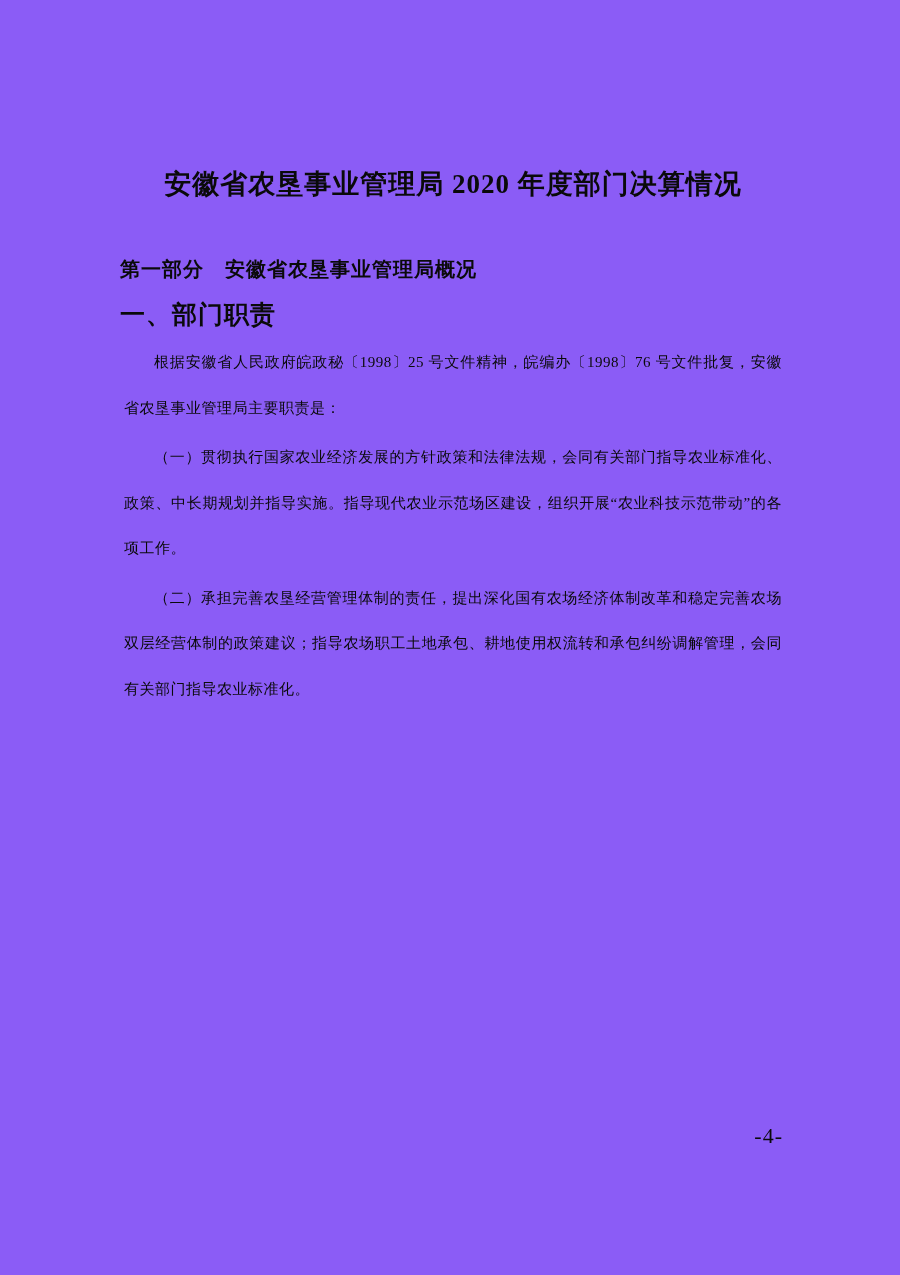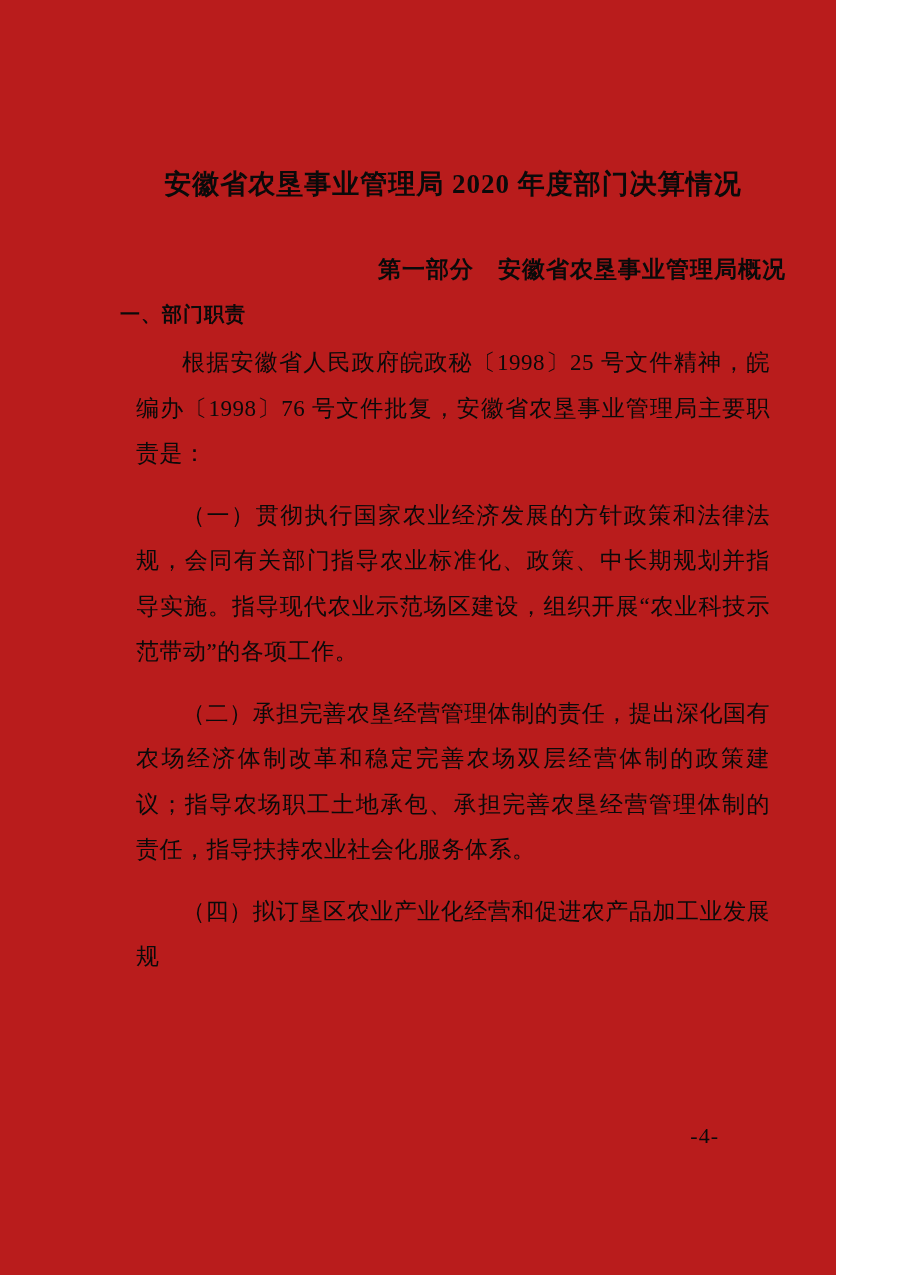--- a/index.html
+++ b/index.html
@@ -8,58 +8,57 @@
     background: #ffffff;
   }
   body {
     width: 900px;
     height: 1275px;
     font-family: "Liberation Serif", "DejaVu Serif", serif;
     color: #0a0a0a;
   }
   .page {
     position: relative;
-    width: 836px;
+    width: 900px;
     height: 1275px;
-    background: #b91c1c;
+    background: #8b5cf6;
     overflow: hidden;
   }
   .content {
     position: absolute;
     left: 120px;
     top: 0;
     width: 666px;
   }
   .doc-title {
     margin: 0;
     padding-top: 166px;
     text-align: center;
     font-size: 27px;
     font-weight: bold;
     line-height: 36px;
     letter-spacing: 1px;
   }
   .section-heading {
     margin: 45px 0 0 0;
-    font-size: 23px;
-    font-weight: bold;
-    line-height: 45px;
-    letter-spacing: 1px;
-    text-align: right;
-  }
-  .sub-heading {
-    margin: 0;
     font-size: 20px;
     font-weight: bold;
     line-height: 45px;
     letter-spacing: 1px;
   }
+  .sub-heading {
+    margin: 0;
+    font-size: 25px;
+    font-weight: bold;
+    line-height: 45px;
+    letter-spacing: 1px;
+  }
   .body-para {
-    margin: 16px;
-    font-size: 23px;
+    margin: 4px;
+    font-size: 15px;
     line-height: 45.5px;
     text-align: justify;
     text-justify: inter-ideograph;
     text-indent: 2em;
     letter-spacing: 0.5px;
   }
   .body-para.first {
     margin-top: 3px;
   }
   .page-number {
@@ -74,17 +73,16 @@
 </head>
 <body>
 
 <div class="page">
   <div class="content">
     <h1 class="doc-title">安徽省农垦事业管理局 2020 年度部门决算情况</h1>
     <h2 class="section-heading">第一部分　安徽省农垦事业管理局概况</h2>
     <h3 class="sub-heading">一、部门职责</h3>
     <p class="body-para first">根据安徽省人民政府皖政秘〔1998〕25 号文件精神，皖编办〔1998〕76 号文件批复，安徽省农垦事业管理局主要职责是：</p>
     <p class="body-para">（一）贯彻执行国家农业经济发展的方针政策和法律法规，会同有关部门指导农业标准化、政策、中长期规划并指导实施。指导现代农业示范场区建设，组织开展“农业科技示范带动”的各项工作。</p>
-    <p class="body-para">（二）承担完善农垦经营管理体制的责任，提出深化国有农场经济体制改革和稳定完善农场双层经营体制的政策建议；指导农场职工土地承包、承担完善农垦经营管理体制的责任，指导扶持农业社会化服务体系。</p>
-    <p class="body-para">（四）拟订垦区农业产业化经营和促进农产品加工业发展规</p>
+    <p class="body-para">（二）承担完善农垦经营管理体制的责任，提出深化国有农场经济体制改革和稳定完善农场双层经营体制的政策建议；指导农场职工土地承包、耕地使用权流转和承包纠纷调解管理，会同有关部门指导农业标准化。</p>
   </div>
   <div class="page-number">-4-</div>
 </div>
 
 </body></html>

